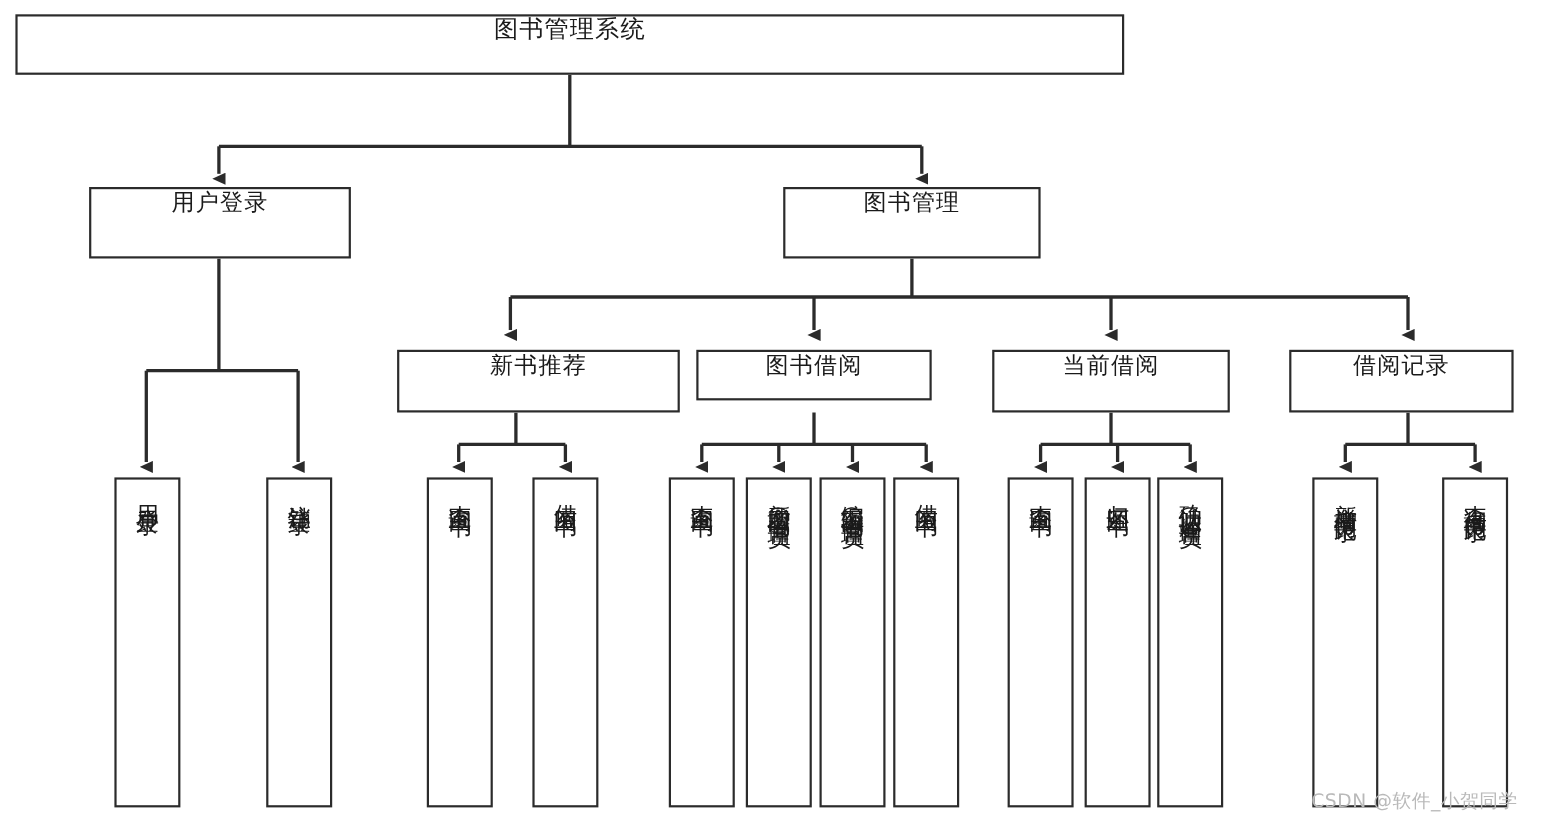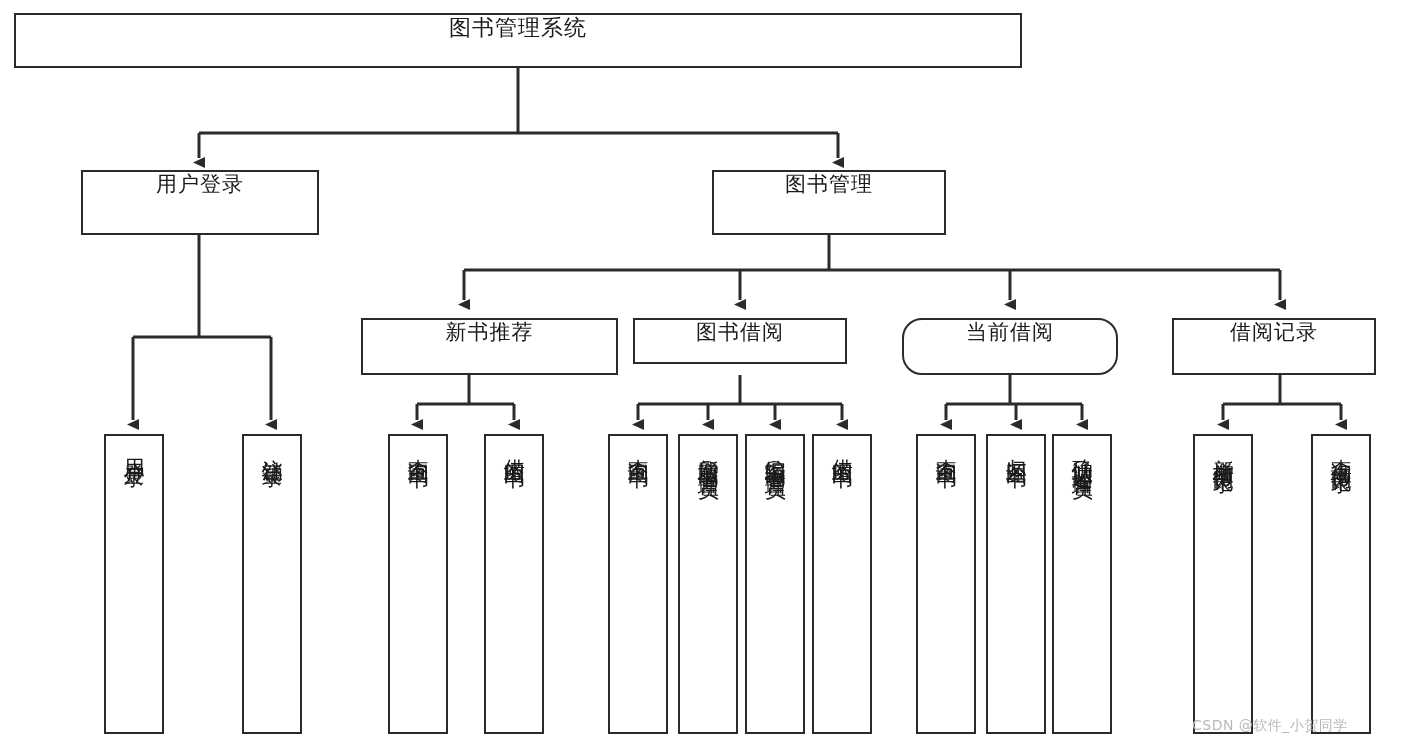--- a/index.html
+++ b/index.html
@@ -51,21 +51,21 @@
     writing-mode: vertical-rl;
     text-orientation: upright;
     white-space: nowrap;
     display: block;
   }
   .node.root {
     font-size: 22px;
   }
   .watermark {
     position: absolute;
-    font-size: 14px;
+    font-size: 17px;
     color: #b9b9b9;
     white-space: nowrap;
     letter-spacing: 0.5px;
     user-select: none;
   }
 </style>
 </head>
 <body>
 
 <div id="canvas">
@@ -133,21 +133,21 @@
   </div>
 
   <div class="node horiz" style="left:361px; top:318px; width:257px; height:57px;">
     <span>新书推荐</span>
   </div>
 
   <div class="node horiz" style="left:633px; top:318px; width:214px; height:46px;">
     <span>图书借阅</span>
   </div>
 
-  <div class="node horiz" style="left:902px; top:318px; width:216px; height:57px;border-radius:20px;">
+  <div class="node horiz" style="left:902px; top:318px; width:216px; height:57px;">
     <span>当前借阅</span>
   </div>
 
   <div class="node horiz" style="left:1172px; top:318px; width:204px; height:57px;">
     <span>借阅记录</span>
   </div>
 
   <div class="node vert" style="left:104px; top:434px; width:60px; height:300px;">
     <span class="vtext">用户登录</span>
   </div>

